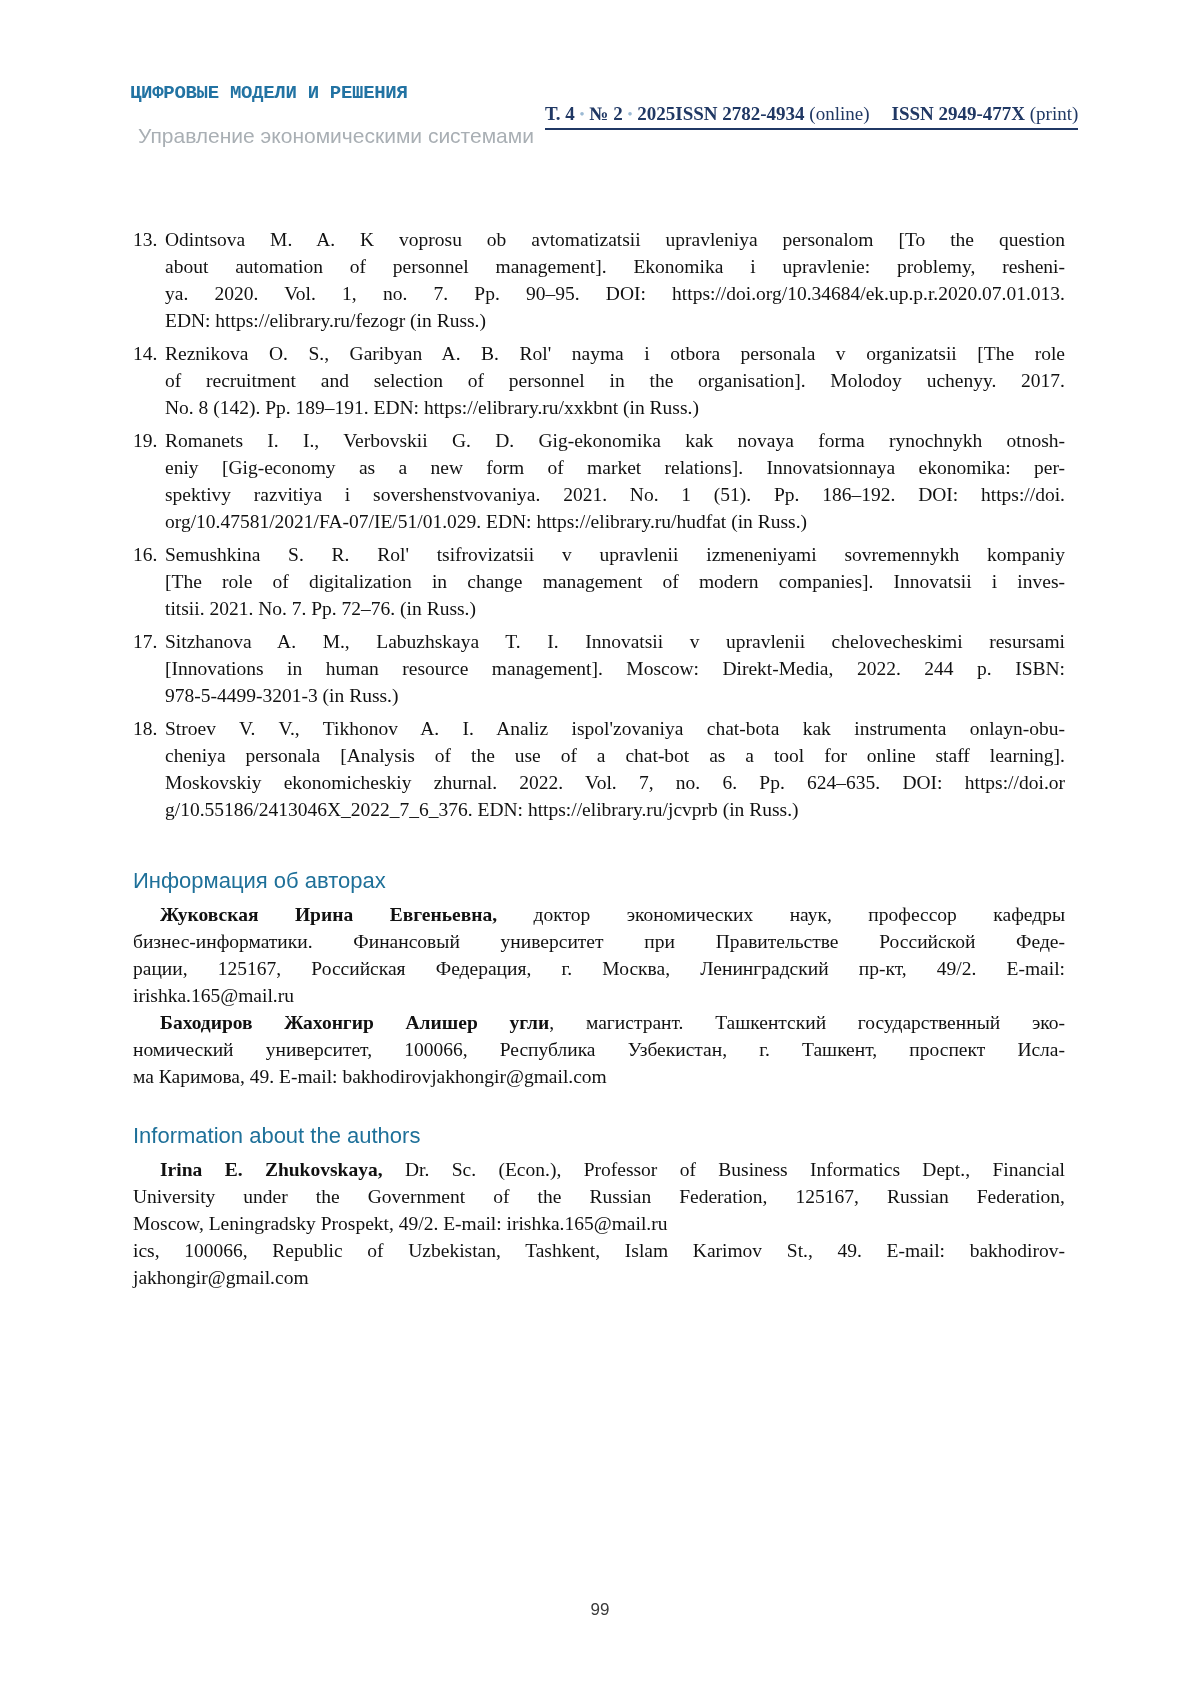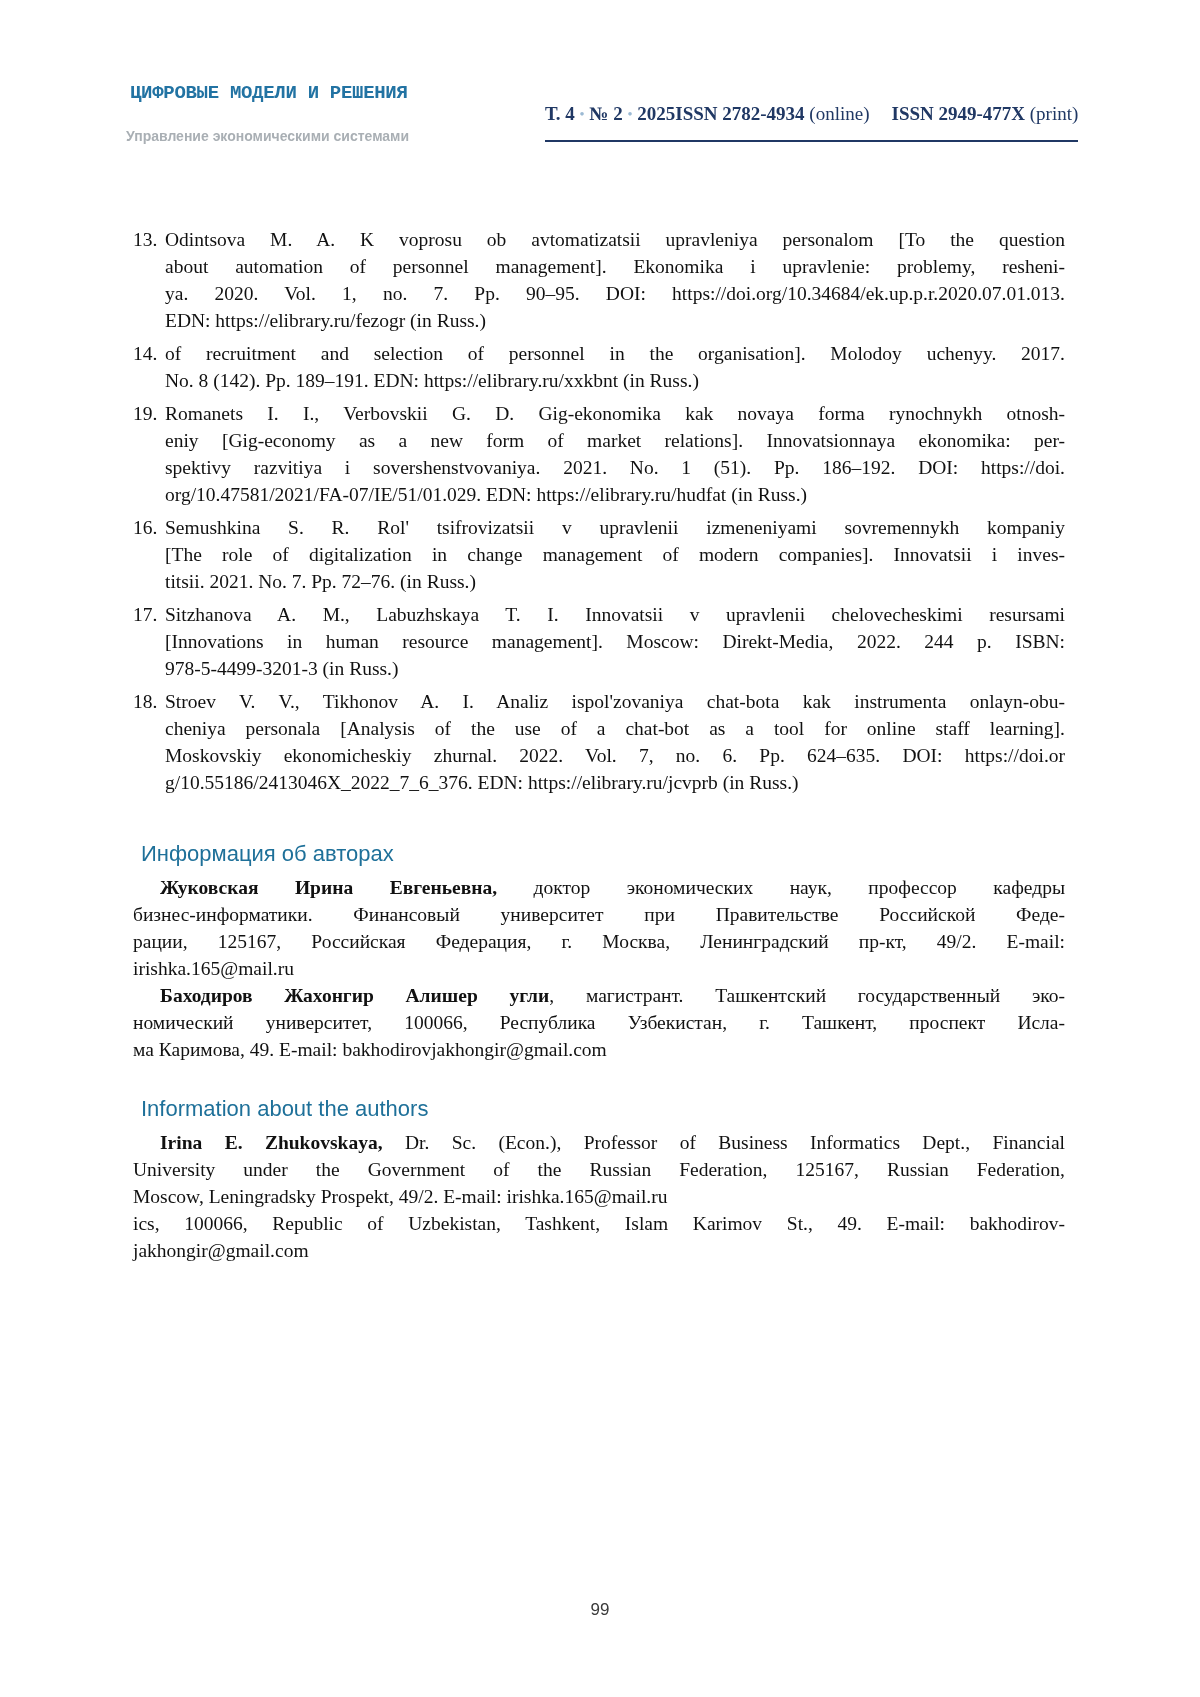--- a/index.html
+++ b/index.html
@@ -15,31 +15,31 @@
   
   .journal-title{
     position:absolute;left:130px;top:78px;
     font-family:Liberation Mono, monospace;
     font-weight:700;font-size:19px;line-height:30px;
     letter-spacing:-0.3px;
     color:var(--accent,#2273A3);
     white-space:nowrap;
   }
   .journal-subtitle{
-    position:absolute;left:126px;top:124px;
+    position:absolute;left:138px;top:124px;
     font-family:"Liberation Sans", sans-serif;
-    font-weight:700;font-size:14px;line-height:24px;
+    font-weight:400;font-size:21px;line-height:24px;
     color:var(--subtitle,#A9AFB4);
     white-space:nowrap;
   }
   .header-meta{
     position:absolute;left:545px;top:104px;width:533px;
     display:flex;justify-content:space-between;align-items:flex-start;
     border-bottom:2px solid var(--navy,#203864);
-    padding-bottom:16px;
+    padding-bottom:4px;
     font-size:19px;line-height:20px;
     color:var(--navy,#203864);
     white-space:nowrap;
   }
   .vol-info{font-weight:700;}
   .vol-dot{
     display:inline-block;
     color:var(--dot,#9CBAD4);
     font-size:13px;
     margin:0 5px;
@@ -55,21 +55,21 @@
   }
   .jline{text-align:justify;text-align-last:justify;}
   .jline.last{text-align-last:left;}
   .ref{display:flex;margin-bottom:6px;}
   .ref-num{width:32px;flex:0 0 32px;}
   .ref-body{flex:1 1 auto;min-width:0;}
   .section-heading{
     font-family:"Liberation Sans", sans-serif;
     font-weight:400;font-size:22px;line-height:28px;
     color:var(--heading,#1E7099);
-    margin:44px 0 6px 8px;
+    margin:44px 0 6px 0;
   }
   .section-heading.en{margin-top:32px;}
   .author{margin:0 0 0 0;}
   .author + .author{}
   .author .first{padding-left:27px;}
   .author-name{font-weight:700;}
   
   .footer{
     position:absolute;left:0;top:1600px;width:100%;
     text-align:center;
@@ -104,20 +104,21 @@
           <div class="ref-body">
             <div class="jline">Odintsova M. A. K voprosu ob avtomatizatsii upravleniya personalom [To the question</div>
             <div class="jline">about automation of personnel management]. Ekonomika i upravlenie: problemy, resheni-</div>
             <div class="jline">ya. 2020. Vol. 1, no. 7. Pp. 90–95. DOI: https://doi.org/10.34684/ek.up.p.r.2020.07.01.013.</div>
             <div class="jline last">EDN: https://elibrary.ru/fezogr (in Russ.)</div>
           </div>
         </div>
         <div class="ref">
           <div class="ref-num">14.</div>
           <div class="ref-body">
+            <div class="jline">Reznikova O. S., Garibyan A. B. Rol' nayma i otbora personala v organizatsii [The role</div>
             <div class="jline">of recruitment and selection of personnel in the organisation]. Molodoy uchenyy. 2017.</div>
             <div class="jline last">No. 8 (142). Pp. 189–191. EDN: https://elibrary.ru/xxkbnt (in Russ.)</div>
           </div>
         </div>
         <div class="ref">
           <div class="ref-num">19.</div>
           <div class="ref-body">
             <div class="jline">Romanets I. I., Verbovskii G. D. Gig-ekonomika kak novaya forma rynochnykh otnosh-</div>
             <div class="jline">eniy [Gig-economy as a new form of market relations]. Innovatsionnaya ekonomika: per-</div>
             <div class="jline">spektivy razvitiya i sovershenstvovaniya. 2021. No. 1 (51). Pp. 186–192. DOI: https://doi.</div>

